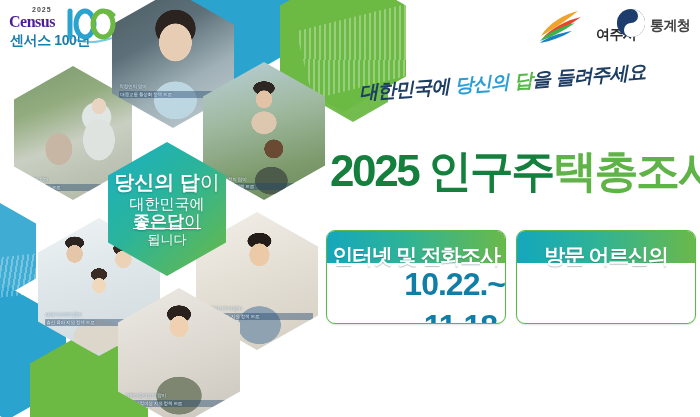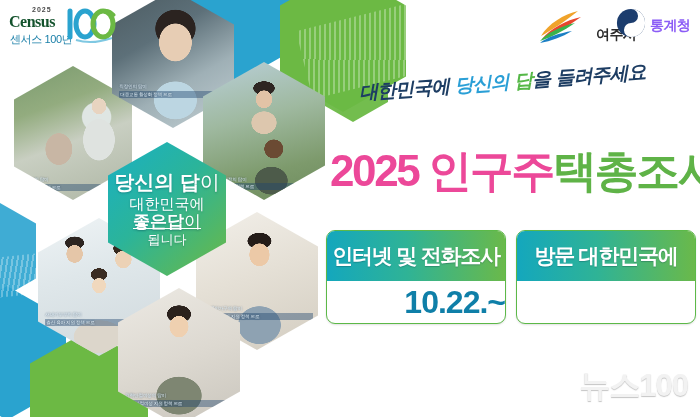--- a/index.html
+++ b/index.html
@@ -58,65 +58,65 @@
   .msg .l4{font-size:13px;font-weight:normal;}
   .msg .thin{font-weight:normal;}
   
   .census-logo{position:absolute;left:6px;top:5px;width:112px;height:44px;}
   .cl-2025{
     position:absolute;left:26px;top:1px;font-size:7px;font-weight:bold;
     color:#4a4a4a;letter-spacing:1px;
   }
   .cl-census{
     position:absolute;left:3px;top:8px;font-size:16px;font-weight:bold;
-    color:#14532d;font-family:"Liberation Serif",serif;letter-spacing:-.5px;
+    color:#4c1d95;font-family:"Liberation Serif",serif;letter-spacing:-.5px;
   }
   .cl-kr{
-    position:absolute;left:4px;top:27px;font-size:11px;font-weight:normal;
+    position:absolute;left:4px;top:27px;font-size:14px;font-weight:bold;
     color:#1a7fa8;letter-spacing:-.4px;
   }
   .cl-100{position:absolute;left:60px;top:2px;width:52px;height:38px;}
   
   .logo-yeoju{position:absolute;left:534px;top:8px;width:110px;height:40px;}
   .ly-text{
     position:absolute;left:62px;top:18px;font-size:14px;font-weight:bold;
     color:#2b2b2b;letter-spacing:-.6px;
   }
   .logo-kostat{position:absolute;left:616px;top:8px;width:86px;height:40px;}
   .lk-text{
     position:absolute;left:34px;top:9px;font-size:14px;font-weight:bold;
-    color:#8b5cf6;letter-spacing:-.6px;
+    color:#404040;letter-spacing:-.6px;
   }
   
   .tagline{
     position:absolute;left:360px;top:80px;width:330px;height:48px;
     font-family:"DejaVu Sans",sans-serif;
     font-size:19px;font-weight:bold;font-style:italic;
     color:#1d3d63;white-space:nowrap;
     transform:rotate(-4.2deg);transform-origin:left center;
     letter-spacing:-1px;
   }
   .tagline .tg-blue{color:#2a9fd6;}
   .tagline .tg-green{color:#56b848;}
   .title{
     position:absolute;left:330px;top:140px;width:366px;height:62px;
     font-size:44px;font-weight:bold;letter-spacing:-2.4px;
     white-space:nowrap;line-height:62px;
   }
-  .title .t-blue{color:#ec4899;}
+  .title .t-blue{color:#15803d;}
   .title .t-green{color:#5fb347;}
   
   .box{
     position:absolute;width:178px;height:92px;
     border:1.6px solid #5cb948;border-radius:9px;
     background:#fff;overflow:hidden;
     box-shadow:0 1px 2px rgba(0,0,0,.12);
   }
   .box-hd{
-    height:50px;line-height:50px;text-align:center;
+    height:32px;line-height:50px;text-align:center;
     background:linear-gradient(90deg,#14a7bd 0%,#2fb396 45%,#6ab94a 100%);
     color:#fff;font-size:21px;font-weight:bold;letter-spacing:-1.2px;
     text-shadow:0 1px 1px rgba(0,60,70,.3);
   }
   .box-dt{
     height:42px;line-height:42px;text-align:right;
     color:#0f7fa8;font-size:32px;font-weight:bold;letter-spacing:-1px;
   }
   #survey-internet{left:326px;top:230px;}
   #survey-visit{left:516px;top:230px;}
@@ -274,18 +274,17 @@
   <div class="title">
     <span class="t-blue">2025 인구주</span><span class="t-green">택총조사</span>
   </div>
 
   <div class="box" id="survey-internet">
     <div class="box-hd">인터넷 및 전화조사</div>
     <div class="box-dt">10.22.~ 11.18.</div>
   </div>
 
   <div class="box" id="survey-visit">
-    <div class="box-hd">방문 대한민국에</div>
-  </div>
-
-  <div class="watermark">뉴스100</div>
+    <div class="box-hd">방문 어르신의</div>
+  </div>
+
 
 </div>
 
 </body></html>

